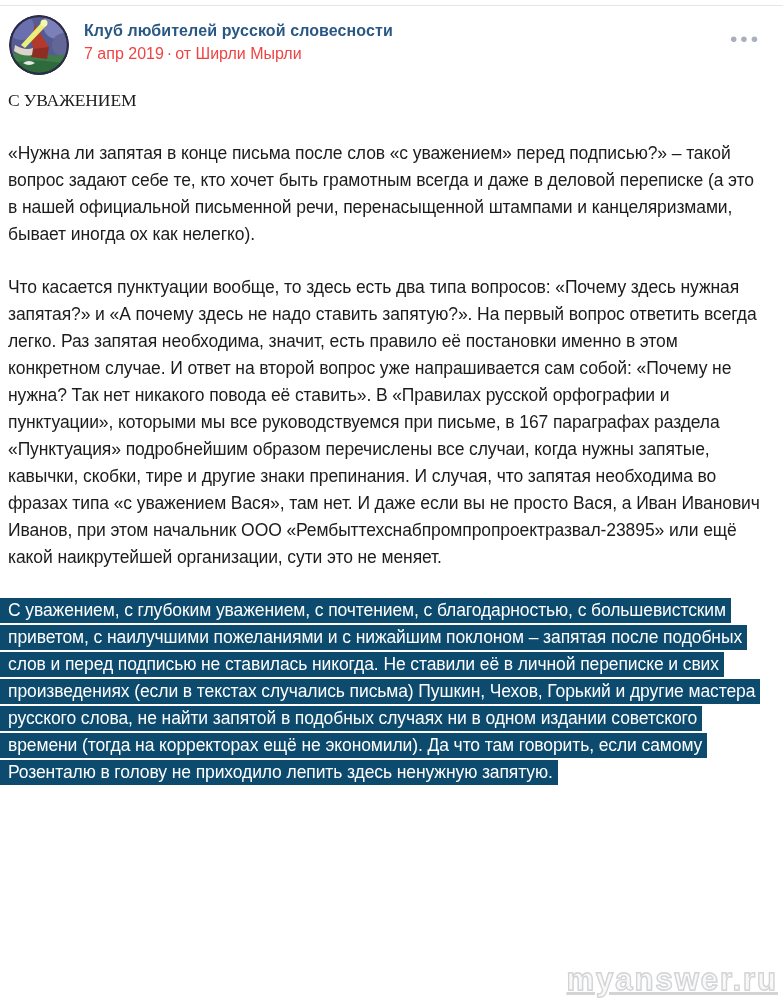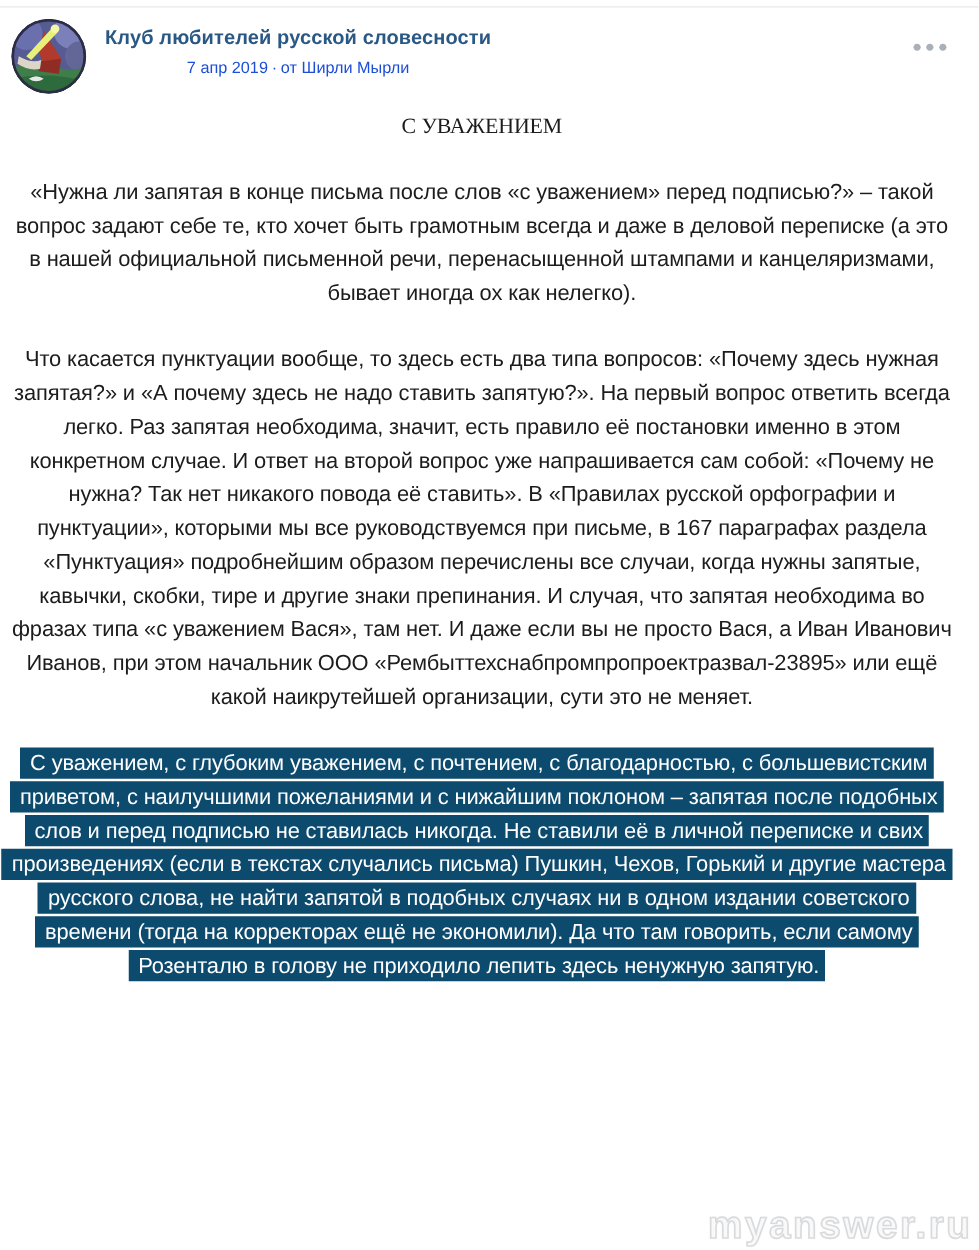--- a/index.html
+++ b/index.html
@@ -2,39 +2,39 @@
 <html><head>
 <meta charset="utf-8">
 <style>
   html, body { margin: 0; padding: 0; }
   body {
     width: 783px; height: 1000px; overflow: hidden;
     background: #fff;
     font-family: "Liberation Sans", "DejaVu Sans", sans-serif;
     -webkit-font-smoothing: antialiased;
   }
-  .page { position: relative; width: 783px; height: 1000px; background: #fff; text-align: center; }
+  .page { position: relative; width: 783px; height: 1000px; background: #fff; }
   .top-line { height: 5px; border-bottom: 1px solid #e6e7eb; }
 
   
   .header { display: flex; align-items: flex-start; padding: 9px 12px 0 9px; }
   .avatar {
     width: 60px; height: 60px; border-radius: 50%; overflow: hidden;
     flex: 0 0 60px; cursor: pointer;
   }
   .avatar svg { display: block; }
   .header-texts { margin-left: 15px; padding-top: 5px; min-width: 0; }
   .group-name {
     display: block;
     font-size: 16px; font-weight: 700; color: #2a5885;
     line-height: 22px; text-decoration: none; cursor: pointer;
     letter-spacing: 0.1px;
   }
   .post-meta {
-    font-size: 13px; color: #1d4ed8; line-height: 21px; margin-top: 1px;
+    font-size: 16px; color: #ef4444; line-height: 21px; margin-top: 1px;
   }
   .post-meta .sep { margin: 0 3px; }
   .post-meta span { cursor: pointer; }
   .post-meta .sep { cursor: default; }
   .menu {
     margin-left: auto; padding: 16px 10px 0 0;
     font-size: 21px; letter-spacing: 3px; line-height: 16px;
     color: #a9b0b8; cursor: pointer; user-select: none;
   }
 
@@ -55,20 +55,21 @@
   }
 
   
   .watermark {
     position: absolute; right: 5px; bottom: 2px;
     font-size: 31px; font-weight: 700; letter-spacing: 2px;
     color: rgba(255, 255, 255, 0.75);
     -webkit-text-stroke: 1.3px rgba(200, 202, 205, 0.65);
     text-shadow: 0 0 1px rgba(205, 207, 210, 0.5);
     pointer-events: none;
+    text-decoration: underline;
   }
 </style>
 </head>
 <body>
 
 <div class="page">
   <div class="top-line"></div>
 
   <div class="header">
     <div class="avatar">

